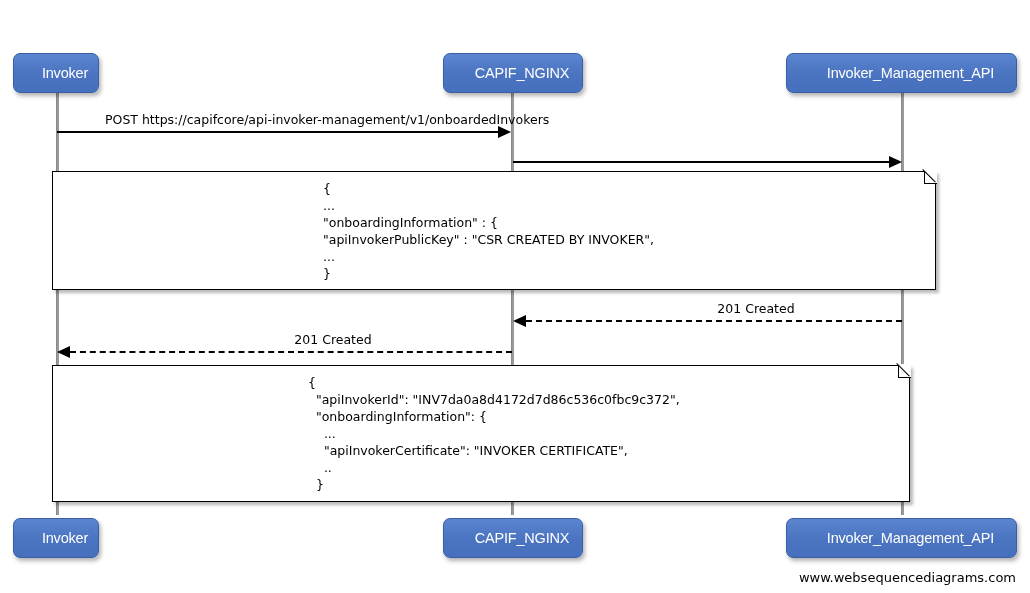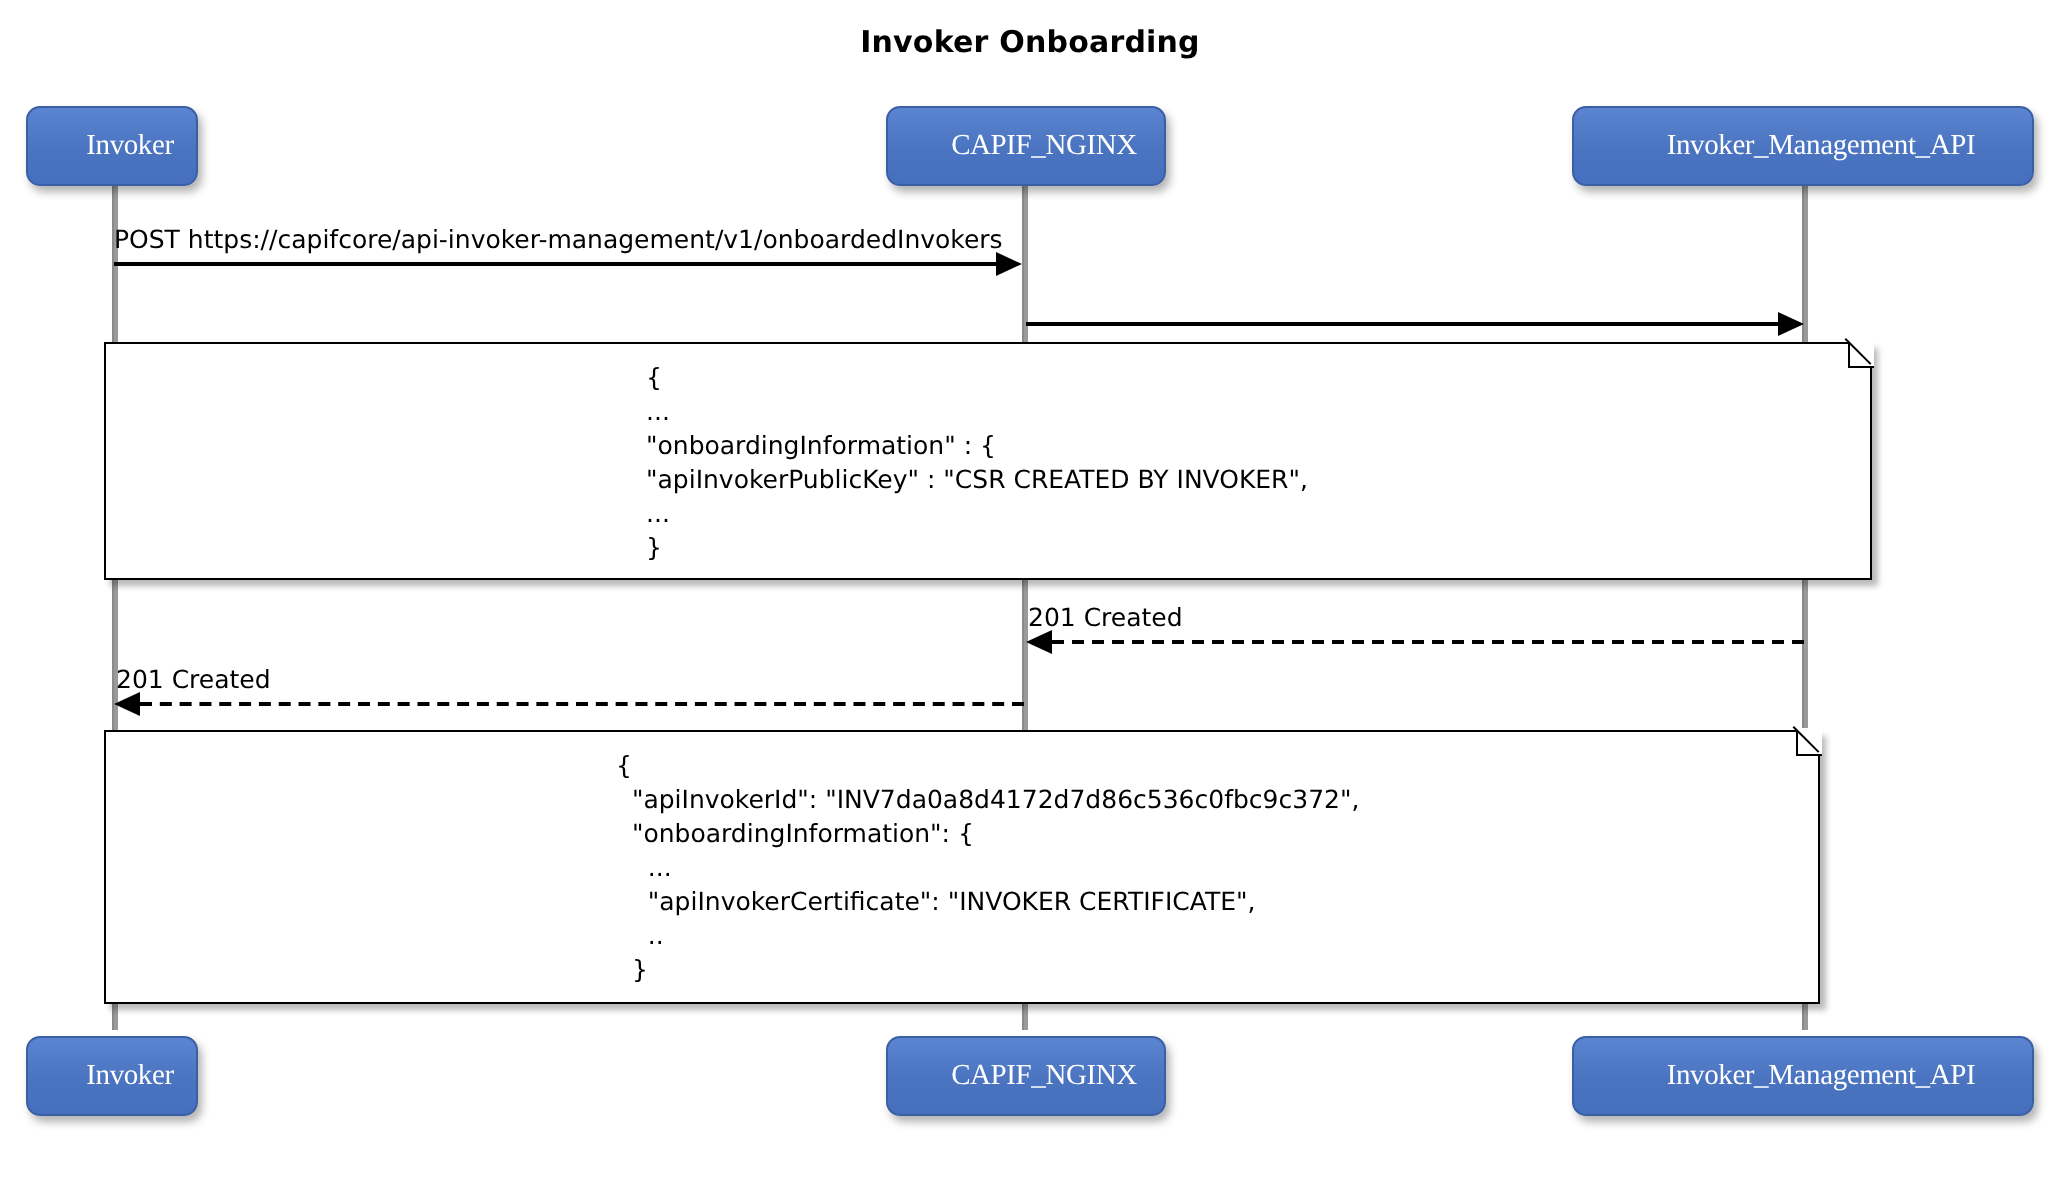--- a/index.html
+++ b/index.html
@@ -49,21 +49,21 @@
     background: linear-gradient(to bottom, #5b85d0 0%, #4a73c0 55%, #4670be 100%);
     box-shadow: 2px 3px 4px rgba(0,0,0,0.30);
     display: flex;
     align-items: center;
     justify-content: center;
     box-sizing: border-box;
   }
   .participant span {
     color: #ffffff;
     font-size: 14.5px;
-    font-family: Liberation Serif, serif;
+    font-family: Liberation Sans, sans-serif;
     font-weight: normal;
     white-space: nowrap;
     letter-spacing: -0.2px;
     margin-left: 18px;
   }
 
   
   .msg-line {
     position: absolute;
     height: 0;
@@ -83,20 +83,22 @@
     border-left: 13px solid #000000;
   }
   .arrow-head.left {
     border-right: 13px solid #000000;
   }
   .msg-label {
     position: absolute;
     font-size: 12.5px;
     color: #000000;
     white-space: nowrap;
+    text-align: center;
+    margin-left: 48px;
   }
 
   
   .note {
     position: absolute;
     background: #ffffff;
     border: 1.5px solid #000000;
     box-shadow: 3px 3px 3px rgba(0,0,0,0.28);
     box-sizing: border-box;
   }
@@ -158,21 +160,20 @@
     bottom: 8px;
     font-size: 13px;
     color: #000000;
   }
 </style>
 </head>
 <body>
 
 <div id="canvas">
 
-  <div class="diagram-title">Invoker Onboarding</div>
 
   <div class="lifeline" style="left:56px; top:93px; height:422px;"></div>
   <div class="lifeline" style="left:511px; top:93px; height:422px;"></div>
   <div class="lifeline" style="left:901px; top:93px; height:422px;"></div>
 
   <div class="participant" style="left:13px; top:53px; width:86px;">
     <span>Invoker</span>
   </div>
   <div class="participant" style="left:443px; top:53px; width:140px;">
     <span>CAPIF_NGINX</span>
@@ -226,14 +227,15 @@
   <div class="participant" style="left:13px; top:518px; width:86px;">
     <span>Invoker</span>
   </div>
   <div class="participant" style="left:443px; top:518px; width:140px;">
     <span>CAPIF_NGINX</span>
   </div>
   <div class="participant" style="left:786px; top:518px; width:231px;">
     <span>Invoker_Management_API</span>
   </div>
 
+  <div class="footer">www.websequencediagrams.com</div>
 
 </div>
 
 </body></html>

